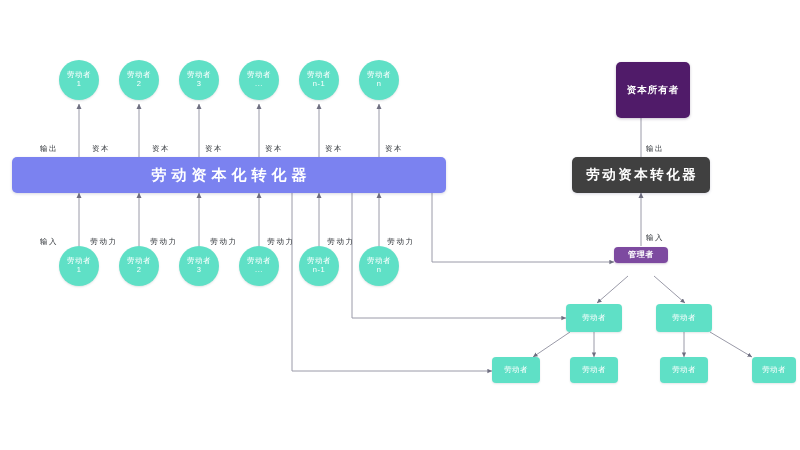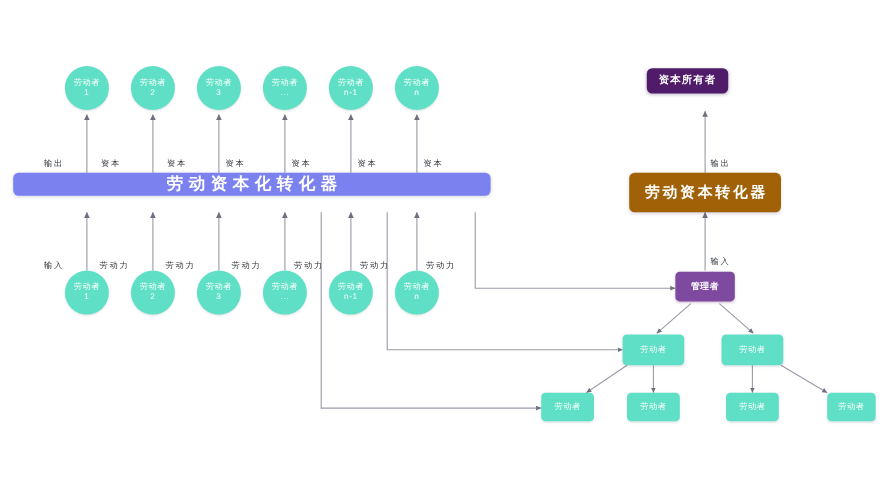--- a/index.html
+++ b/index.html
@@ -48,21 +48,21 @@
     border-radius: 5px;
     background: #7b82f0;
     font-size: 15px;
     font-weight: 700;
     letter-spacing: 5px;
     text-indent: 5px;
     box-shadow: 0 1px 3px rgba(60,60,110,0.20);
   }
   .boxconv {
     border-radius: 5px;
-    background: #a16207;
+    background: #404040;
     font-size: 13.5px;
     font-weight: 700;
     letter-spacing: 2.5px;
     text-indent: 2.5px;
     box-shadow: 0 1px 3px rgba(60,60,110,0.20);
   }
   .owner {
     border-radius: 5px;
     background: #501b69;
     font-size: 9.5px;
@@ -161,21 +161,21 @@
 n</span></div>
 
   <div class="edge-label" style="left:49px;  top:133px;">输出</div>
   <div class="edge-label" style="left:101px; top:133px;">资本</div>
   <div class="edge-label" style="left:161px; top:133px;">资本</div>
   <div class="edge-label" style="left:214px; top:133px;">资本</div>
   <div class="edge-label" style="left:274px; top:133px;">资本</div>
   <div class="edge-label" style="left:334px; top:133px;">资本</div>
   <div class="edge-label" style="left:394px; top:133px;">资本</div>
 
-  <div class="node bar" style="left:12px; top:157px; width:434px; height:21px;">
+  <div class="node bar" style="left:12px; top:157px; width:434px; height:36px;">
     <span>劳动资本化转化器</span>
   </div>
 
   <div class="edge-label" style="left:49px;  top:226px;">输入</div>
   <div class="edge-label" style="left:104px; top:226px;">劳动力</div>
   <div class="edge-label" style="left:164px; top:226px;">劳动力</div>
   <div class="edge-label" style="left:224px; top:226px;">劳动力</div>
   <div class="edge-label" style="left:281px; top:226px;">劳动力</div>
   <div class="edge-label" style="left:341px; top:226px;">劳动力</div>
   <div class="edge-label" style="left:401px; top:226px;">劳动力</div>
@@ -186,33 +186,33 @@
 2</span></div>
   <div class="node circle" style="left:179px; top:246px; width:40px; height:40px;"><span>劳动者
 3</span></div>
   <div class="node circle" style="left:239px; top:246px; width:40px; height:40px;"><span>劳动者
 ...</span></div>
   <div class="node circle" style="left:299px; top:246px; width:40px; height:40px;"><span>劳动者
 n-1</span></div>
   <div class="node circle" style="left:359px; top:246px; width:40px; height:40px;"><span>劳动者
 n</span></div>
 
-  <div class="node owner" style="left:588px; top:62px; width:74px; height:23px;">
+  <div class="node owner" style="left:616px; top:62px; width:74px; height:56px;">
     <span>资本所有者</span>
   </div>
 
   <div class="edge-label" style="left:655px; top:133px;">输出</div>
 
   <div class="node boxconv" style="left:572px; top:157px; width:138px; height:36px;">
     <span>劳动资本转化器</span>
   </div>
 
   <div class="edge-label" style="left:655px; top:222px;">输入</div>
 
-  <div class="node manager" style="left:614px; top:247px; width:54px; height:27px;">
+  <div class="node manager" style="left:614px; top:247px; width:54px; height:16px;">
     <span>管理者</span>
   </div>
 
   <div class="node tealbox" style="left:566px; top:304px; width:56px; height:28px;">
     <span>劳动者</span>
   </div>
   <div class="node tealbox" style="left:656px; top:304px; width:56px; height:28px;">
     <span>劳动者</span>
   </div>
 

